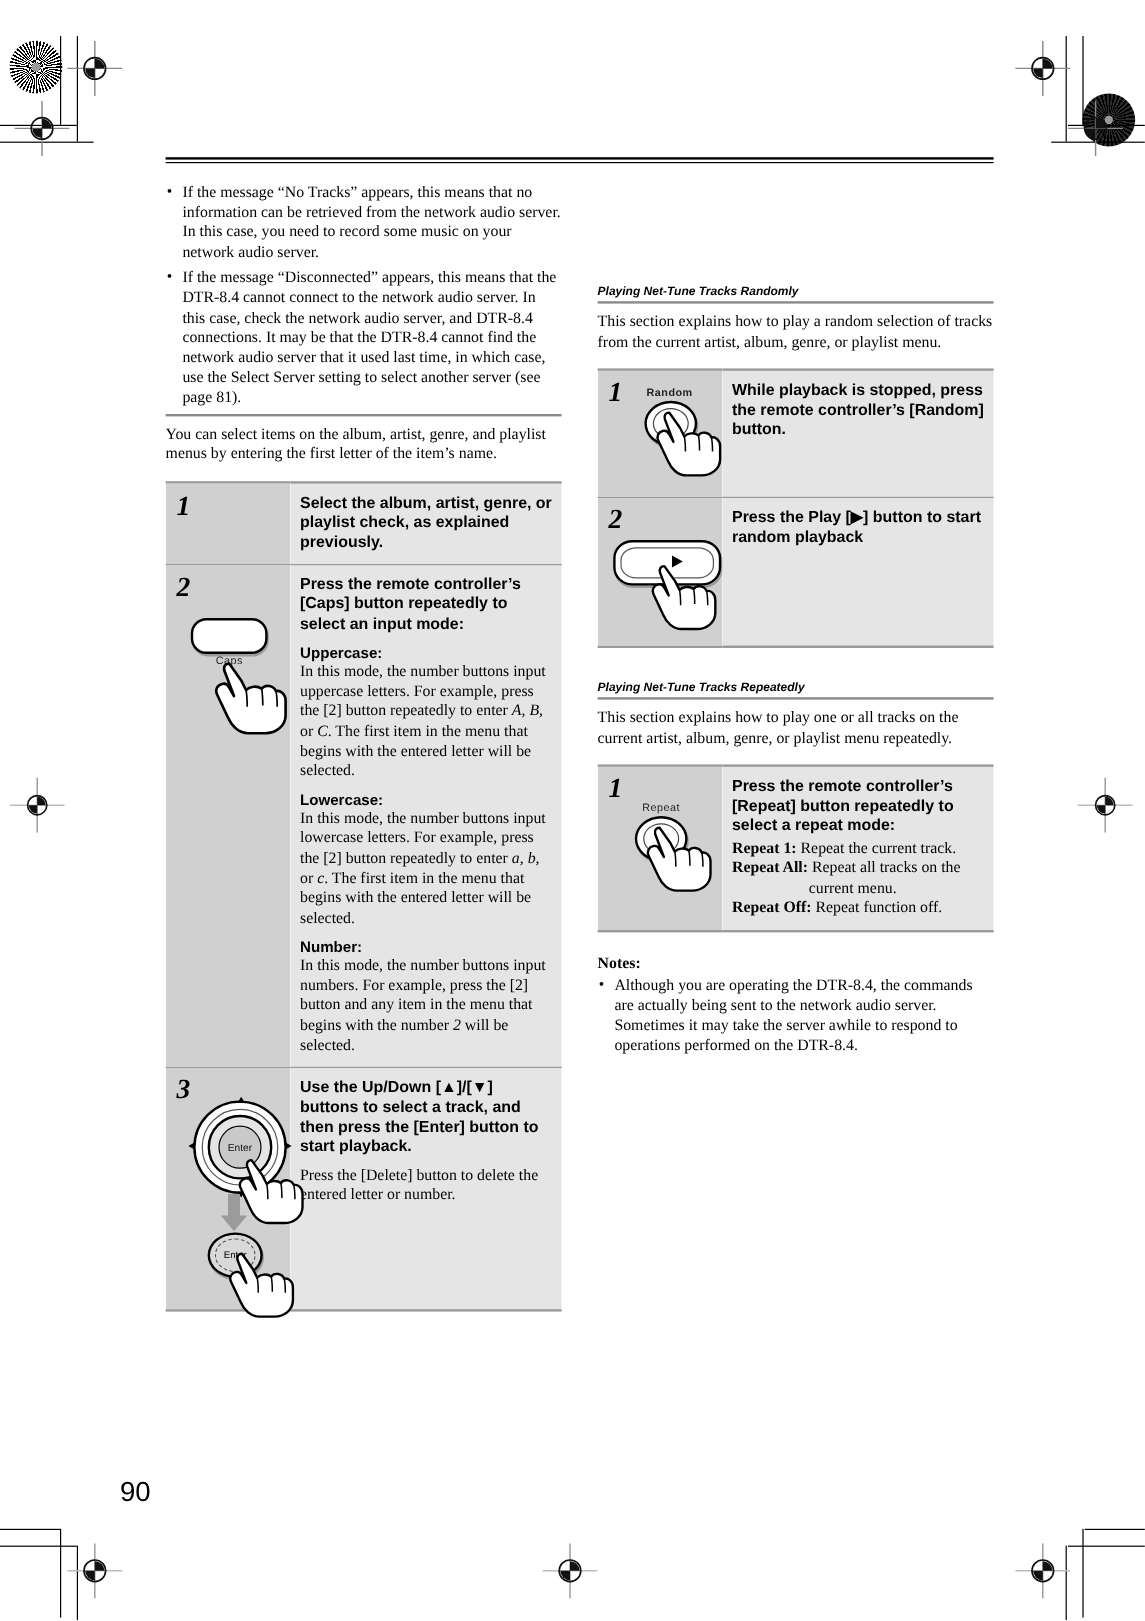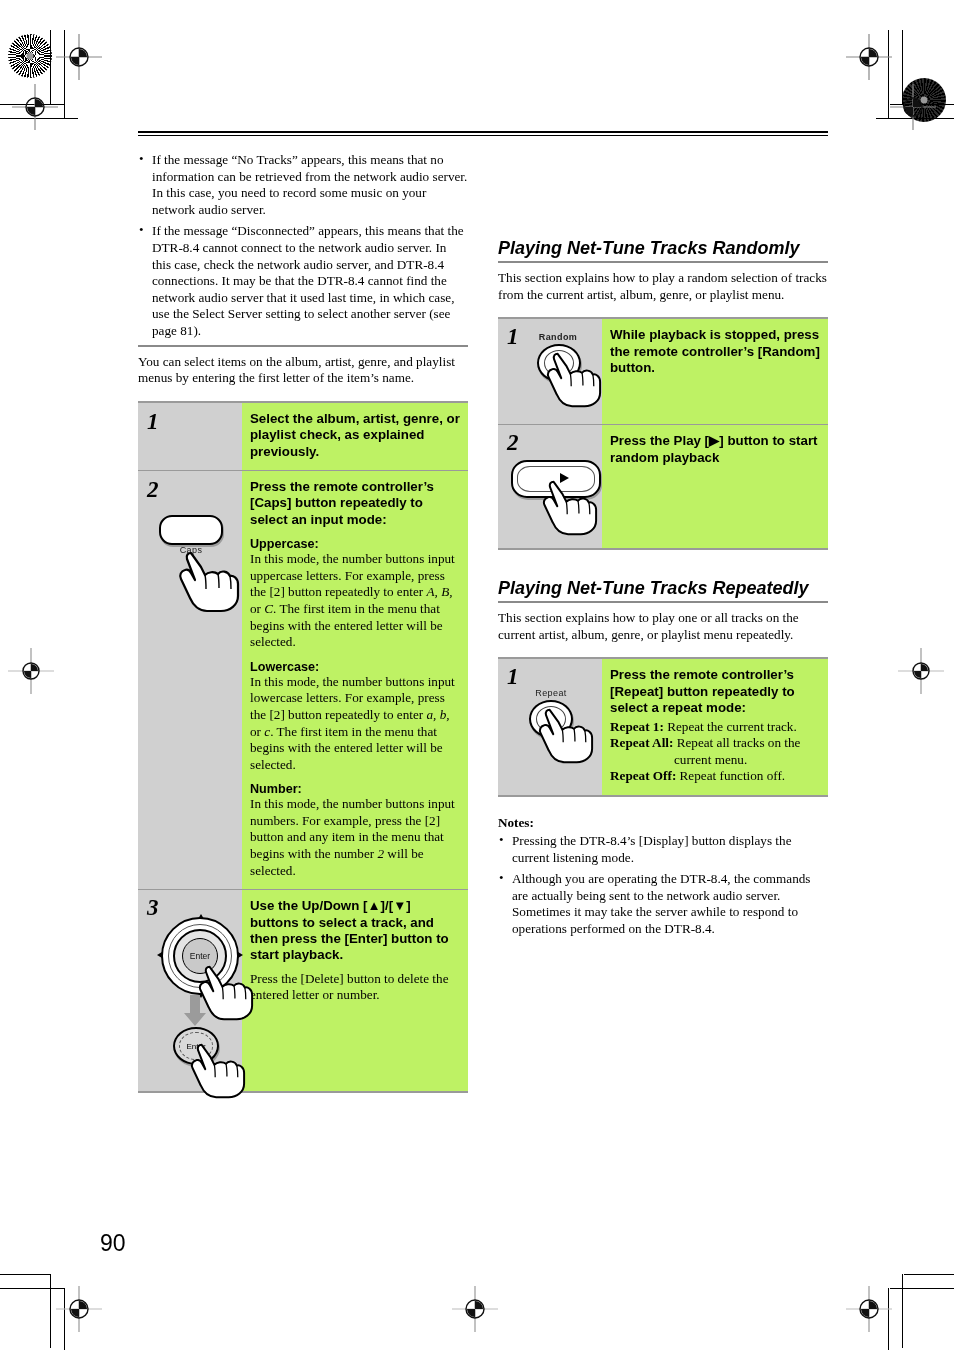--- a/index.html
+++ b/index.html
@@ -37,32 +37,32 @@
 
   .cols{display:flex;gap:30px;}
   .col{width:330px;}
   .bullets{margin:0;padding:0;list-style:none;}
   .bullets li{position:relative;padding-left:14px;margin-bottom:5px;
      font-size:13.2px;line-height:16.6px;}
   .bullets li:before{content:"\2022";position:absolute;left:1px;top:-1px;font-size:13px;}
 
   
   .subhead{font-family:"Liberation Sans", sans-serif;font-weight:bold;
-     font-style:italic;font-size:18px;margin-top:28px;margin-bottom:2px;}
+     font-style:italic;font-size:10px;margin-top:28px;margin-bottom:2px;}
   .subhead.first{margin-top:30px;}
   .subrule{border-top:2px solid #8a8a8a;margin-bottom:7px;}
   .lead{font-size:13.2px;line-height:16.6px;margin-bottom:14px;}
 
   
   .steptable{width:100%;border-collapse:collapse;border-top:2px solid #9a9a9a;}
   .steptable td{vertical-align:top;padding:0;}
   .steptable tr + tr td{border-top:1.2px solid #9a9a9a;}
   .steptable.botline{border-bottom:2px solid #9a9a9a;}
   .numcell{width:95px;background:#d0d0d0;position:relative;padding:7px 0 10px 9px !important;}
-  .bodycell{background:#bef264;padding:8px 6px 10px 8px !important;}
+  .bodycell{background:#e5e5e5;padding:8px 6px 10px 8px !important;}
   .stepnum{font-family:"Liberation Serif", serif;font-weight:bold;font-style:italic;
      font-size:23px;line-height:23px;}
   .steptitle{font-family:"Liberation Sans", sans-serif;font-weight:bold;
      font-size:13.3px;line-height:16.4px;}
   .stepbody{font-size:13.2px;line-height:16.6px;margin-top:7px;}
   .stepbody.tight{margin-top:2px;}
   .stepbody b{font-weight:bold;}
   .inlinehead{font-family:"Liberation Sans", sans-serif;font-weight:bold;font-size:12.6px;
      margin-top:9px;}
   .para{font-size:13.2px;line-height:16.6px;margin-top:0px;}
@@ -438,21 +438,20 @@
                 <div><b>Repeat Off:</b><span> Repeat function off.</span></div>
               </div>
             </td>
           </tr>
         </tbody>
           </table>
 
         <div class="notes">
           <div class="noteshead">Notes:</div>
           <ul class="bullets">
-            <li>Pressing the DTR-8.4’s [Display] button displays the current listening mode.</li>
             <li>Although you are operating the DTR-8.4, the commands are actually being sent to the network audio server. Sometimes it may take the server awhile to respond to operations performed on the DTR-8.4.</li>
           </ul>
         </div>
       </div>
     </div>
   </div>
 
   <div class="pagenum">90</div>
 </div>
 

